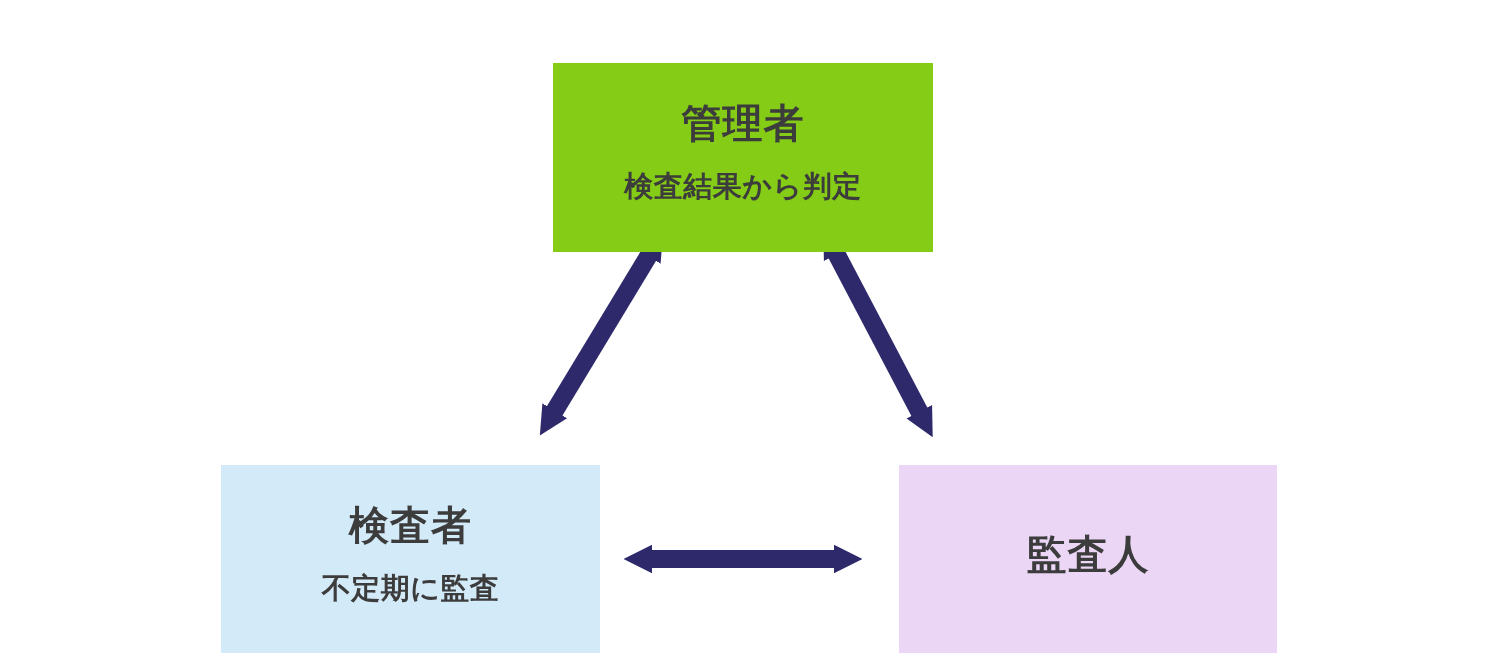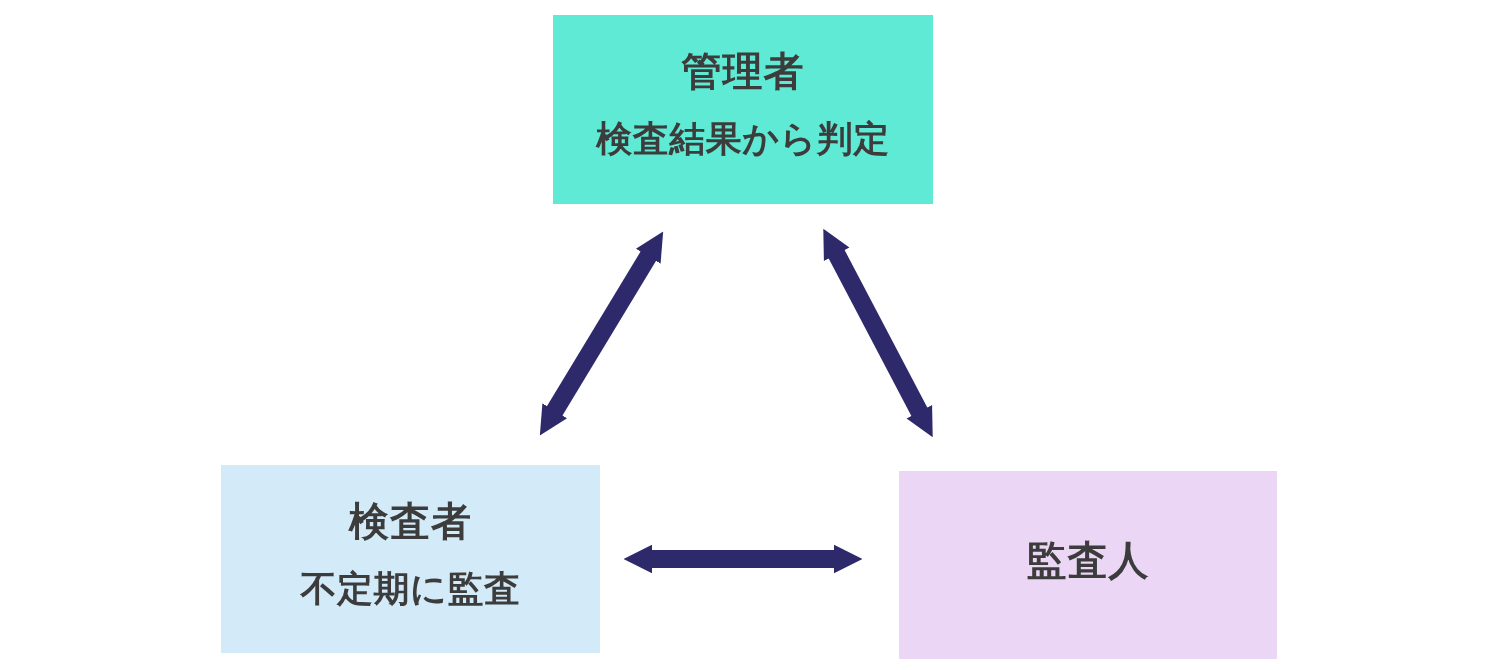--- a/index.html
+++ b/index.html
@@ -29,29 +29,29 @@
   }
   .node-title {
     font-size: 40px;
     line-height: 1.15;
     font-weight: 700;
     color: var(--text-color);
     letter-spacing: 1px;
   }
   .node-subtitle {
     margin-top: 22px;
-    font-size: 36px;
+    font-size: 29px;
     line-height: 1.25;
     font-weight: 600;
     color: var(--text-color);
     letter-spacing: 0.5px;
   }
   .node-manager   { left: 553px; top: 15px;  width: 380px; height: 189px; }
   .node-inspector { left: 221px; top: 465px; width: 379px; height: 188px; }
-  .node-auditor   { left: 899px; top: 465px; width: 378px; height: 188px; margin-top: 6px; }
+  .node-auditor   { left: 899px; top: 465px; width: 378px; height: 188px; }
 
   .arrows-layer {
     position: absolute;
     left: 0; top: 0;
     width: 1500px; height: 670px;
     pointer-events: none;
   }
   .arrow-shaft {
     stroke: var(--arrow-color);
     stroke-width: 18;
@@ -69,21 +69,21 @@
     <defs>
       <marker id="arrowhead" viewBox="0 0 10 10" refX="0.5" refY="5" markerWidth="1.6" markerHeight="2.0" orient="auto-start-reverse">
         <path class="arrow-head-path" d="M 0 0 L 10 5 L 0 10 z"></path>
       </marker>
     </defs>
     <line class="arrow-shaft" x1="554" y1="412" x2="649" y2="255" marker-start="url(#arrowhead)" marker-end="url(#arrowhead)"></line>
     <line class="arrow-shaft" x1="836" y1="253" x2="920" y2="413" marker-start="url(#arrowhead)" marker-end="url(#arrowhead)"></line>
     <line class="arrow-shaft" x1="651" y1="559" x2="835" y2="559" marker-start="url(#arrowhead)" marker-end="url(#arrowhead)"></line>
   </svg>
 
-  <div class="node node-manager" style="background: #5eead4;">
+  <div class="node node-manager" style="background: #84cc16; margin-top: 48px;">
     <div class="node-title">管理者</div>
     <div class="node-subtitle">検査結果から判定</div>
   </div>
 
   <div class="node node-inspector" style="background: rgb(211, 234, 248);">
     <div class="node-title">検査者</div>
     <div class="node-subtitle">不定期に監査</div>
   </div>
 
   <div class="node node-auditor" style="background: rgb(235, 214, 246);">

